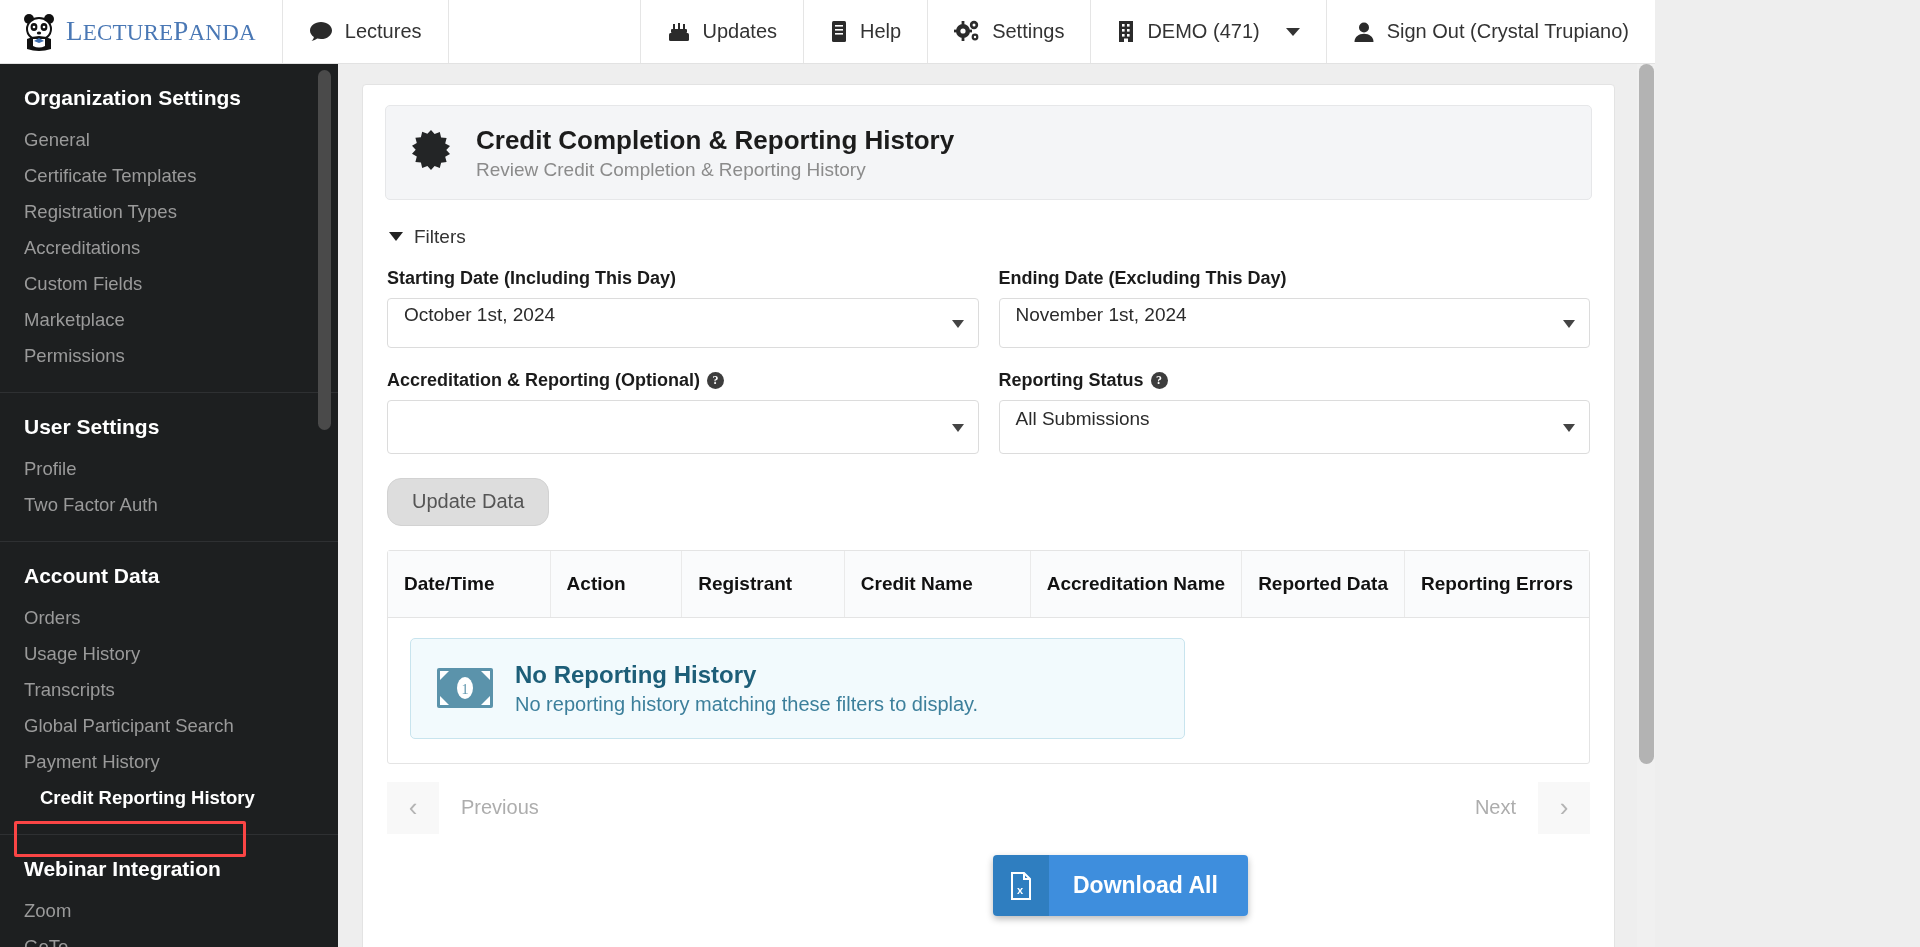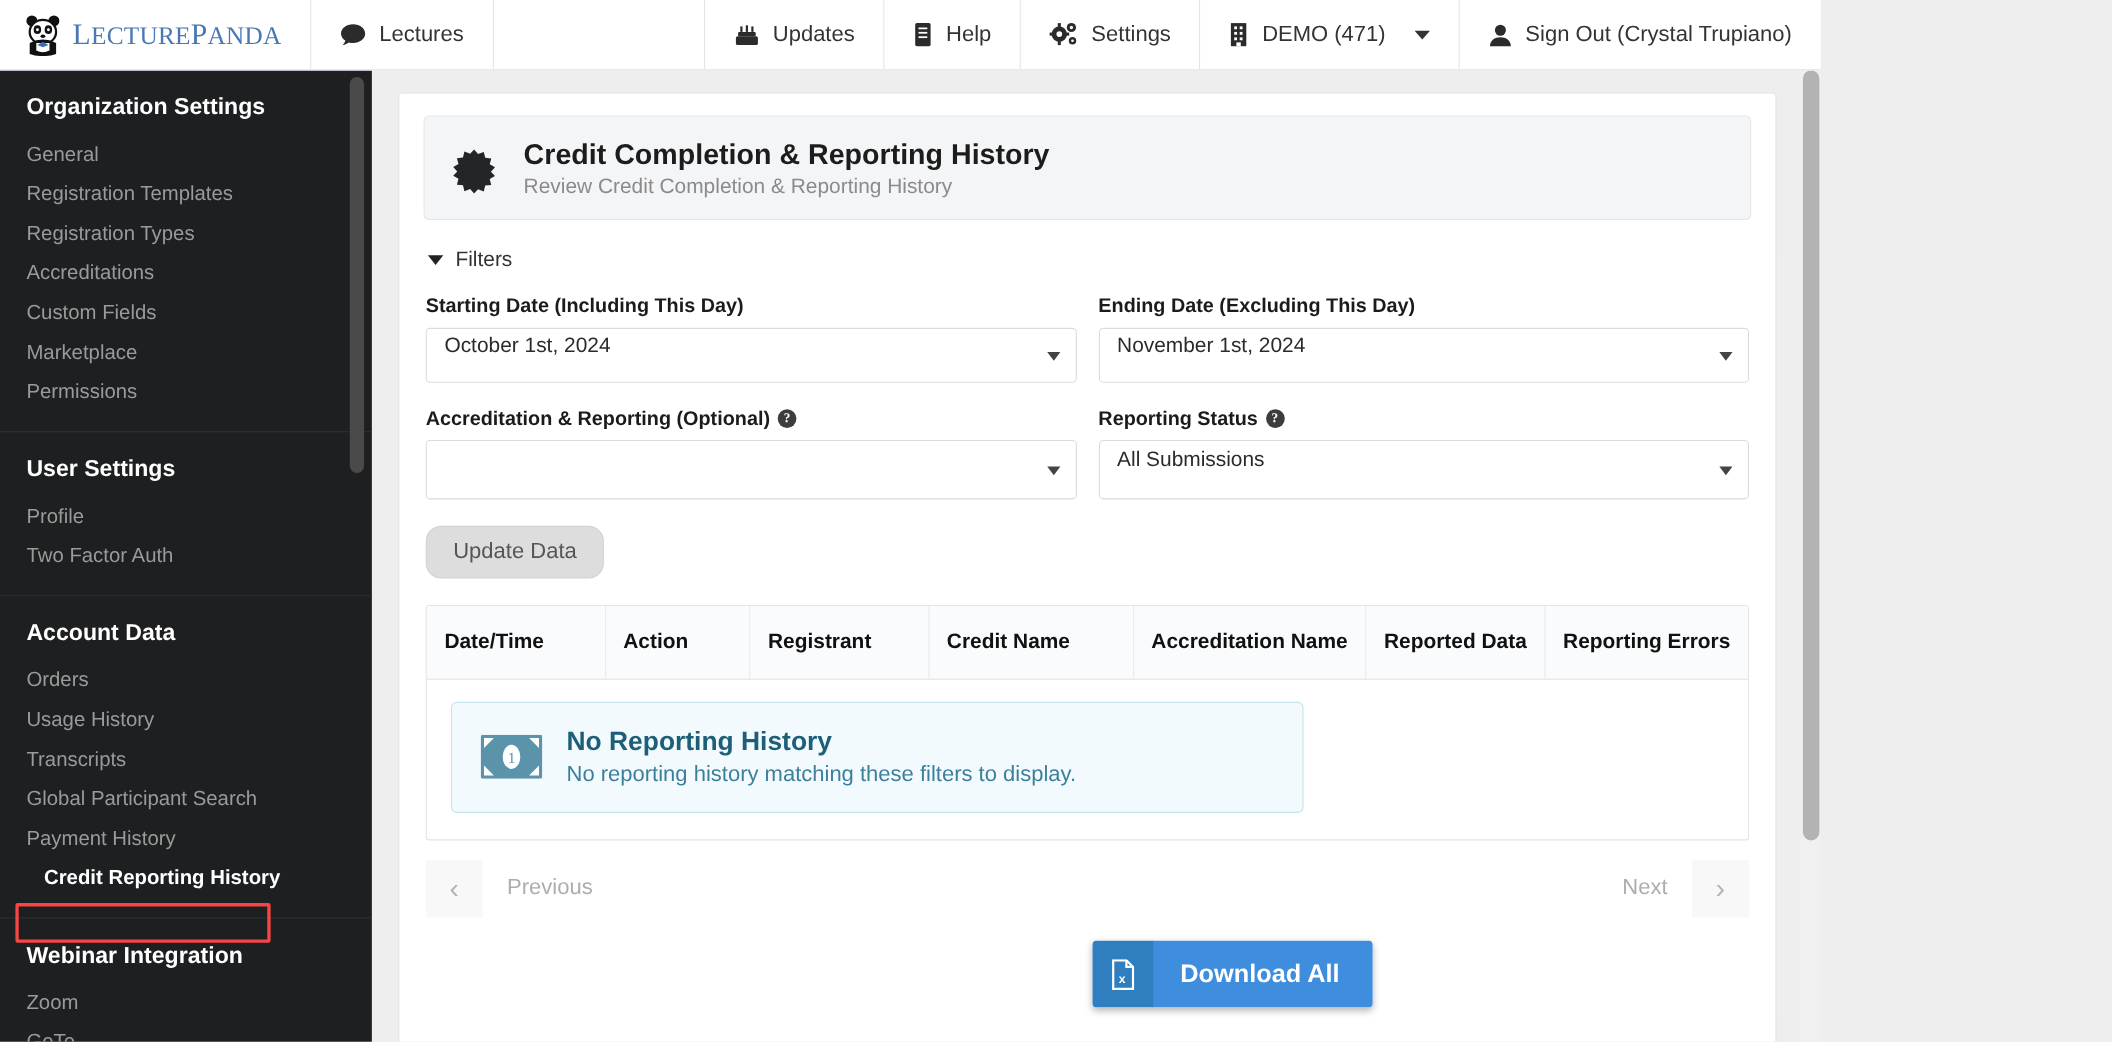--- a/index.html
+++ b/index.html
@@ -45,21 +45,21 @@
   .caret {
     width: 0; height: 0; margin-left: 14px;
     border-left: 7px solid transparent;
     border-right: 7px solid transparent;
     border-top: 8px solid #333;
   }
 
   
   .sidebar {
     position: absolute; top: 64px; left: 0; width: 338px; bottom: 0;
-    background: #6d28d9;
+    background: #404040;
     overflow: hidden;
     z-index: 20;
   }
   .sidebar-inner {
     position: absolute; top: 0; left: 0; width: 338px;
     background: #1d1f20;
   }
   .side-group { padding: 14px 0 18px 0; border-bottom: 1px solid #2e3032; }
   .side-head {
     font-size: 21px; font-weight: bold; color: #ffffff;
@@ -93,21 +93,21 @@
   }
   .content-card {
     margin: 20px 24px 0 24px;
     background: #ffffff;
     border: 1px solid #e3e3e3;
     border-radius: 4px;
     min-height: 880px;
     padding: 20px 22px 0 22px;
   }
   .page-header {
-    display: flex; align-items: flex-end; gap: 22px;
+    display: flex; align-items: center; gap: 22px;
     background: #f4f5f7;
     border: 1px solid #e6e7e9;
     border-radius: 5px;
     padding: 18px 22px;
   }
   .seal-icon { width: 46px; height: 46px; flex: 0 0 auto; }
   .page-title { font-size: 26px; font-weight: bold; color: #1c1c1c; line-height: 1.25; }
   .page-sub { font-size: 19px; color: #8b8b8b; margin-top: 2px; }
 
   .filters-toggle {
@@ -368,21 +368,21 @@
     </div>
   </div>
   <div class="topnav-scrollcorner"></div>
 
   <div class="sidebar">
     <div class="sidebar-inner">
 
       <div class="side-group">
         <div class="side-head">Organization Settings</div>
         <a class="side-link">General</a>
-        <a class="side-link">Registration Templates</a>
+        <a class="side-link">Certificate Templates</a>
         <a class="side-link">Registration Types</a>
         <a class="side-link">Accreditations</a>
         <a class="side-link">Custom Fields</a>
         <a class="side-link">Marketplace</a>
         <a class="side-link">Permissions</a>
       </div>
 
       <div class="side-group">
         <div class="side-head">User Settings</div>
         <a class="side-link">Profile</a>

